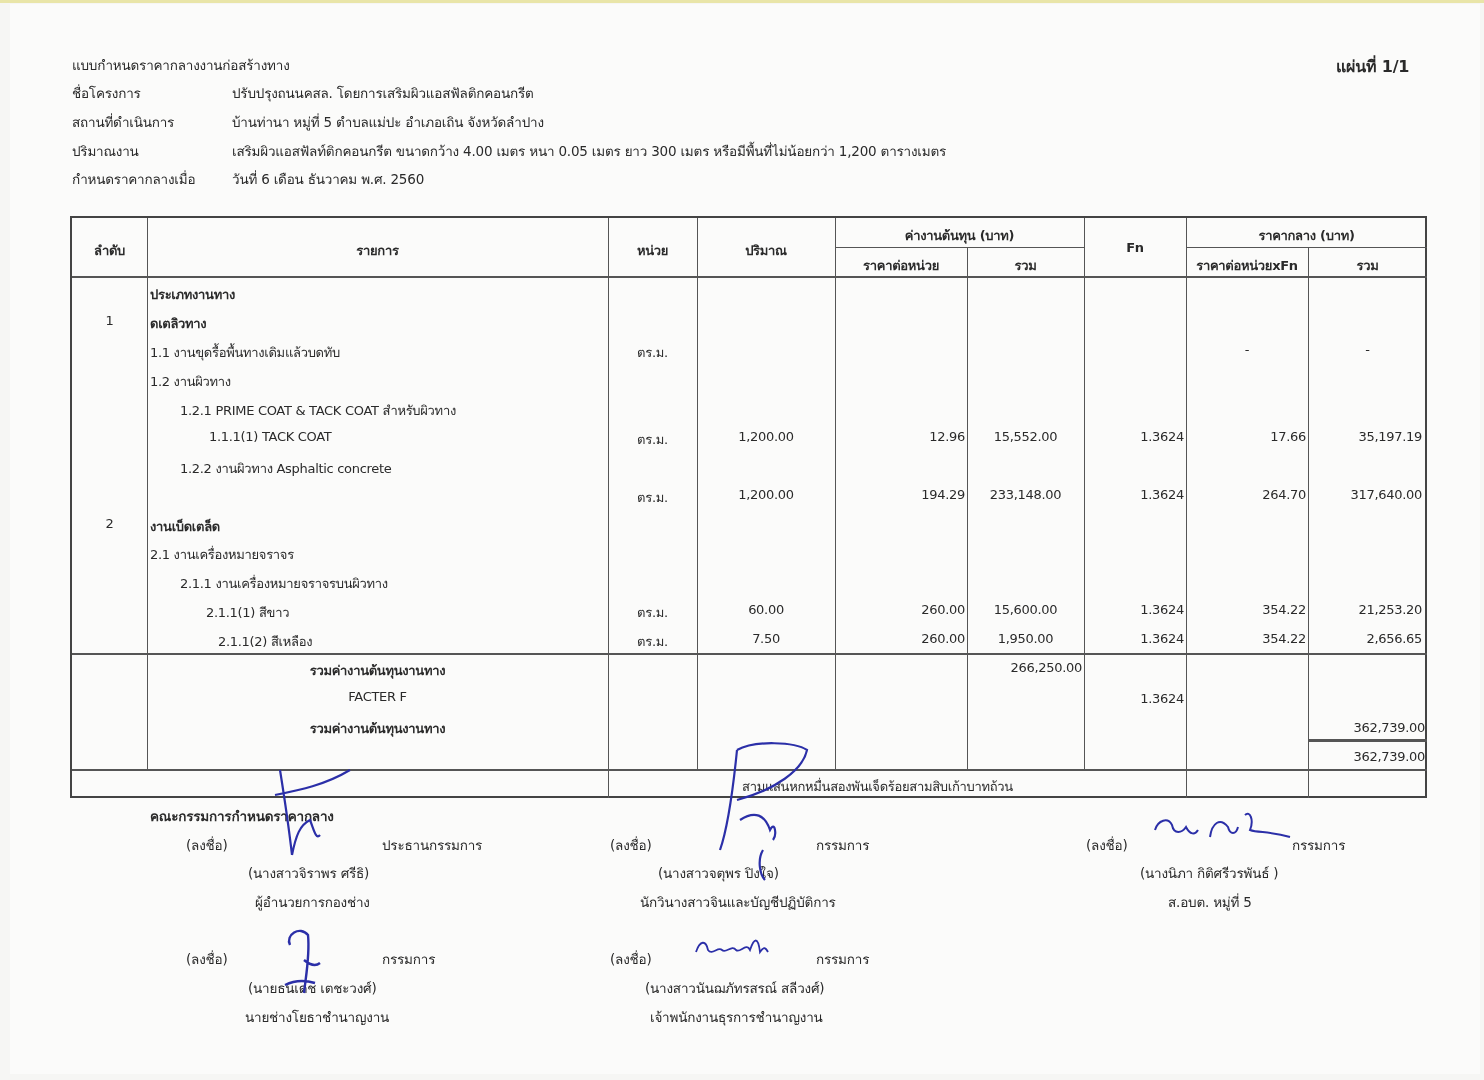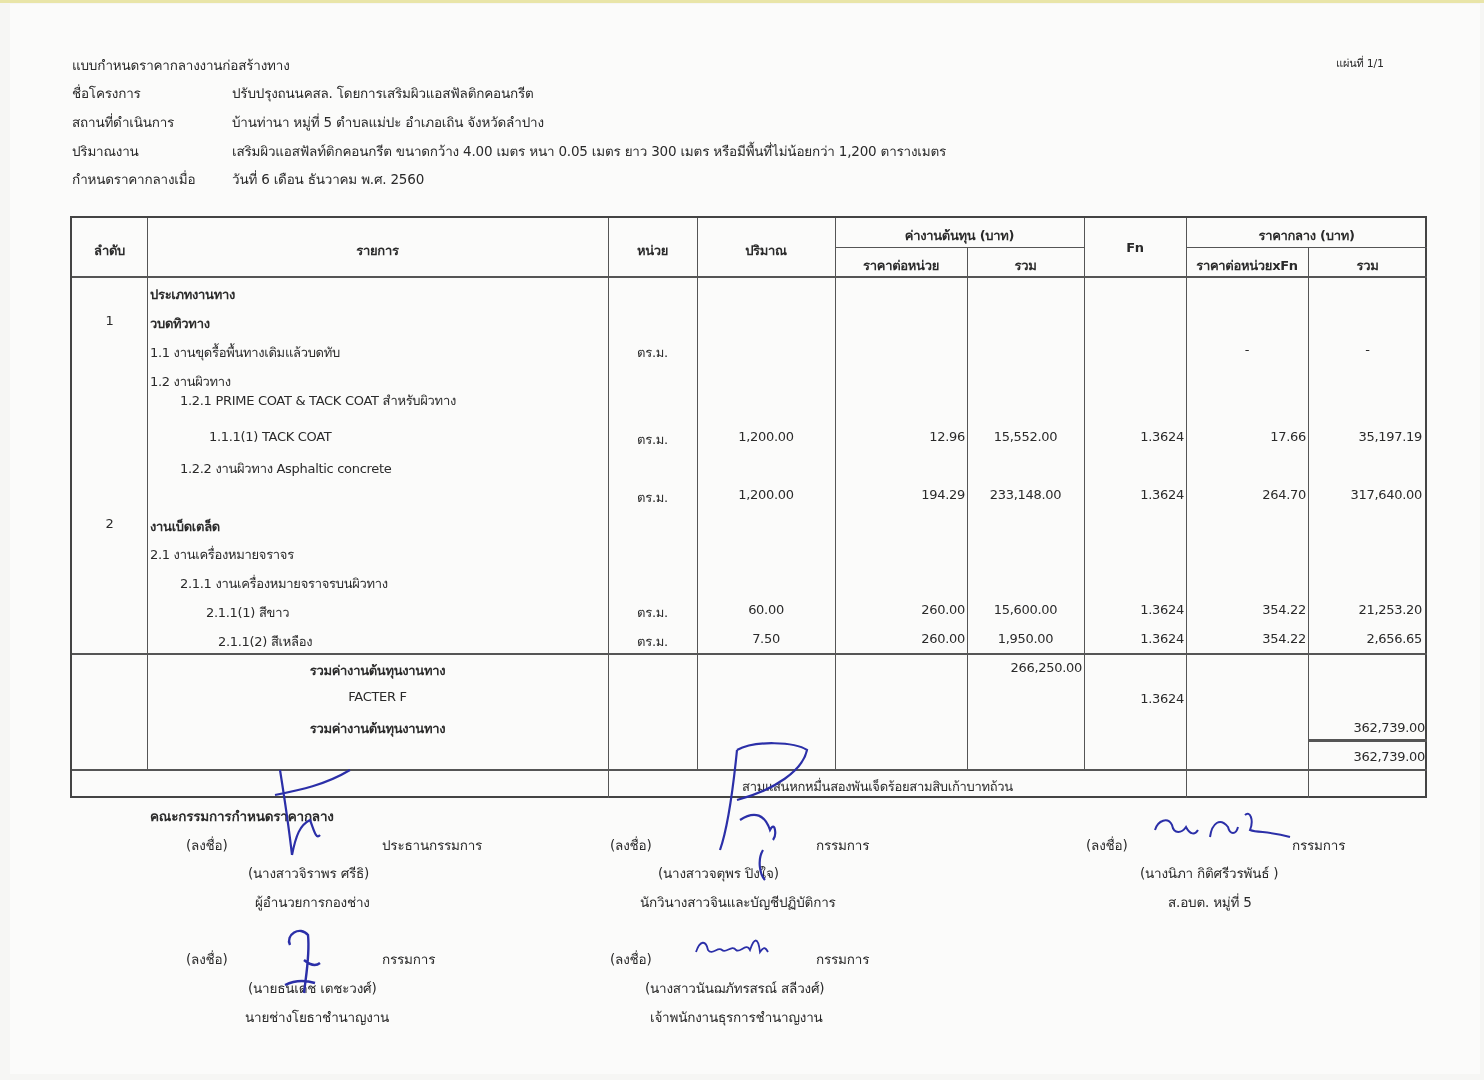--- a/index.html
+++ b/index.html
@@ -6,21 +6,21 @@
   body {
     width:1484px; height:1080px; position:relative; overflow:hidden;
     background:#f6f6f4;
     font-family:"DejaVu Sans", sans-serif; color:#2a2a2a;
   }
   .topline { position:absolute; left:0; top:0; width:1484px; height:3px; background:#e9e5a8; }
   .page { position:absolute; left:10px; top:4px; width:1470px; height:1070px; background:#fbfbfa; }
   .t { position:absolute; font-size:13.5px; white-space:nowrap; letter-spacing:-0.2px; }
   .hdr-label { left:72px; }
   .hdr-val { left:232px; }
-  .pageno { left:1336px; top:54px; font-size:11px; }
+  .pageno { left:1336px; top:54px; font-size:16px;font-weight:bold; }
 
   
   .tbl { position:absolute; left:70px; top:216px; width:1357px; height:582px; border:2px solid #444; box-sizing:border-box; }
   .vl { position:absolute; top:0; width:0; border-left:1.5px solid #555; }
   .hl { position:absolute; left:0; height:0; border-top:1.5px solid #555; }
   .cell { position:absolute; font-size:13px; white-space:nowrap; letter-spacing:-0.3px; }
   .c { text-align:center; }
   .r { text-align:right; }
   .bold { font-weight:bold; }
   .sig { position:absolute; }
@@ -69,30 +69,30 @@
   <div class="cell c bold" style="left:763px; width:132px; top:37px">ราคาต่อหน่วย</div>
   <div class="cell c bold" style="left:895px; width:117px; top:37px">รวม</div>
   <div class="cell c bold" style="left:1012px; width:102px; top:22px">Fn</div>
   <div class="cell c bold" style="left:1114px; width:241px; top:7px">ราคากลาง (บาท)</div>
   <div class="cell c bold" style="left:1114px; width:122px; top:37px">ราคาต่อหน่วยxFn</div>
   <div class="cell c bold" style="left:1236px; width:119px; top:37px">รวม</div>
 
   <div class="cell bold" style="left:78px; top:66px">ประเภทงานทาง</div>
 
   <div class="cell c" style="left:0; width:75px; top:95px">1</div>
-  <div class="cell bold" style="left:78px; top:95px">วบดทิวทาง</div>
+  <div class="cell bold" style="left:78px; top:95px">ดเตลิวทาง</div>
 
   <div class="cell" style="left:78px; top:124px">1.1  งานขุดรื้อพื้นทางเดิมแล้วบดทับ</div>
   <div class="cell c" style="left:536px; width:89px; top:124px">ตร.ม.</div>
   <div class="cell c" style="left:1114px; width:122px; top:124px">-</div>
   <div class="cell c" style="left:1236px; width:119px; top:124px">-</div>
 
   <div class="cell" style="left:78px; top:153px">1.2  งานผิวทาง</div>
 
-  <div class="cell" style="left:108px; top:172px">1.2.1  PRIME COAT &amp; TACK COAT สำหรับผิวทาง</div>
+  <div class="cell" style="left:108px; top:182px">1.2.1  PRIME COAT &amp; TACK COAT สำหรับผิวทาง</div>
 
   <div class="cell" style="left:137px; top:211px">1.1.1(1)  TACK COAT</div>
   <div class="cell c" style="left:536px; width:89px; top:211px">ตร.ม.</div>
   <div class="cell c" style="left:625px; width:138px; top:211px">1,200.00</div>
   <div class="cell r" style="left:763px; width:130px; top:211px">12.96</div>
   <div class="cell c" style="left:895px; width:117px; top:211px">15,552.00</div>
   <div class="cell r" style="left:1012px; width:100px; top:211px">1.3624</div>
   <div class="cell r" style="left:1114px; width:120px; top:211px">17.66</div>
   <div class="cell r" style="left:1236px; width:114px; top:211px">35,197.19</div>
 

